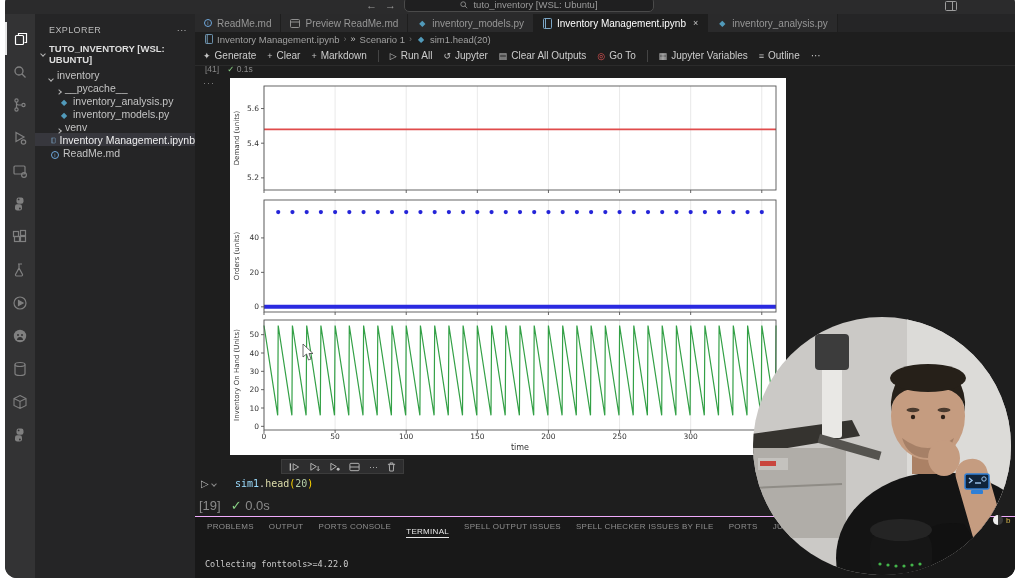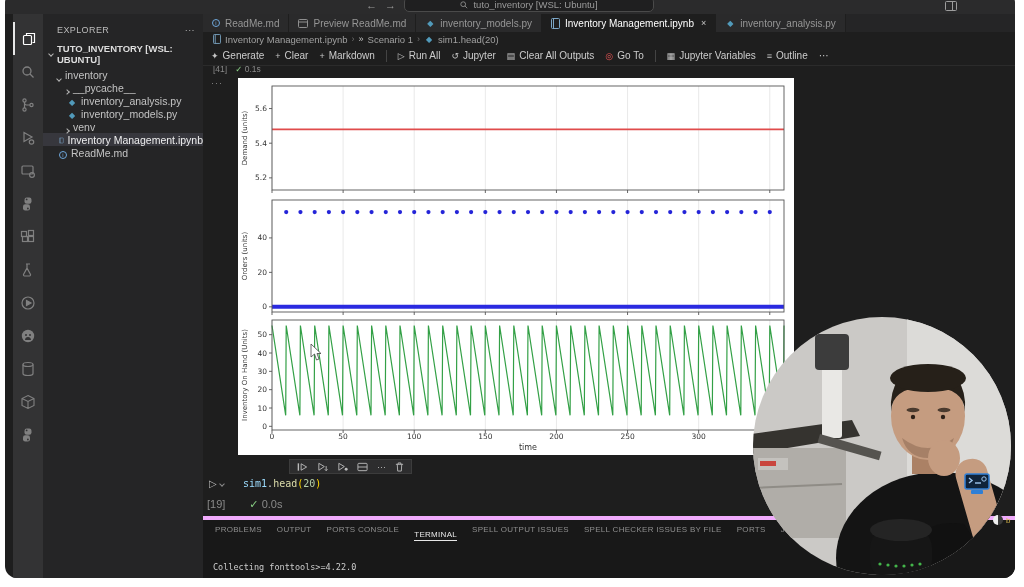--- a/index.html
+++ b/index.html
@@ -10,21 +10,21 @@
 
   
   .titlebar { position:absolute; left:0; top:0; width:100%; height:22px; background:#2b2b2c;
     display:flex; align-items:flex-end; justify-content:center; gap:8px; padding-bottom:2px; }
   .nav-arrow { color:#9d9d9d; font-size:11px; line-height:14px; cursor:default; }
   .search-pill { width:250px; height:15px; background:#1f1f20; border:1px solid #4a4a4a; border-radius:5px;
     display:flex; align-items:center; justify-content:center; gap:5px; color:#9a9a9a; font-size:9.5px; }
   .tb-right { position:absolute; right:58px; bottom:3px; }
 
   
-  .body-row { position:absolute; top:22px; left:0; right:0; bottom:0; display:flex;padding-left:8px; }
+  .body-row { position:absolute; top:22px; left:0; right:0; bottom:0; display:flex; }
   .activitybar { width:30px; background:#333334; position:relative; flex:none; }
   .ab-item { width:30px; height:33px; display:flex; align-items:center; justify-content:center; opacity:.75; }
   .ab-item.active { opacity:1; border-left:2px solid #e7e7e7; }
   .sidebar { width:160px; background:#252526; flex:none; font-size:10.5px; color:#c3c3c3; }
   .sb-header { height:24px; display:flex; align-items:center; justify-content:space-between;
     padding:8px 8px 0 14px; font-size:9px; letter-spacing:.4px; color:#bbbbbb; }
   .ws-row { display:flex; align-items:center; gap:4px; padding:5px 4px 3px 6px; font-weight:bold;
     font-size:9.5px; color:#dddddd; }
   .tree-row { height:13px; display:flex; align-items:flex-end; gap:4px; color:#c3c3c3; white-space:nowrap; }
   .tree-row.sel { background:#37373d; color:#eeeeee; }
@@ -60,24 +60,24 @@
     display:flex; gap:8px; }
   .exec-top .ok, .exec-bot .ok { color:#89d185; }
   .gutter-more { position:absolute; left:8px; top:12px; color:#8a8a8a; font-size:9px; letter-spacing:1px; }
   .figure { position:absolute; left:35px; top:12px; width:556px; height:377px; background:#ffffff; }
 
   .code-cell { position:absolute; left:0px; top:400px; width:590px; height:48px; }
   .cell-toolbar { position:absolute; left:86px; top:-7px; height:15px; display:flex; align-items:center;
     gap:9px; background:#2d2d2e; border:1px solid #3c3c3c; padding:0 7px; }
   .run-col { position:absolute; left:6px; top:12px; color:#b8b8b8; font-size:10px; display:flex; gap:3px; align-items:center; }
   .code-line { position:absolute; left:40px; top:12px; font-family:"DejaVu Sans Mono", monospace; font-size:10px; }
-  .exec-bot { position:absolute; left:4px; top:32px; font-size:11px; color:#8a8a8a; display:flex; gap:24px; }
+  .exec-bot { position:absolute; left:4px; top:32px; font-size:13px; color:#8a8a8a; display:flex; gap:10px; }
 
   
-  .panel { height:62px; flex:none; border-top:4px solid #f0abfc; position:relative; background:#181818; }
+  .panel { height:62px; flex:none; border-top:1px solid #f0abfc; position:relative; background:#181818; }
   .panel-tabs { height:18px; display:flex; align-items:center; gap:15px; padding-left:12px;
     font-size:8px; letter-spacing:.3px; color:#8f8f8f; white-space:nowrap; }
   .panel-tabs .ptab.active { color:#e7e7e7; border-bottom:1px solid #e7e7e7; padding-bottom:1px;margin-top:12px; }
   .terminal { position:absolute; left:10px; top:21px; right:0; font-family:"DejaVu Sans Mono", monospace;
     font-size:8.5px; color:#cccccc; line-height:10.5px; white-space:pre; } .red { color:#cd5555; }
 
   
   .webcam { position:absolute; left:752px; top:316px; width:260px; height:260px; z-index:50; }
   .blue-icon { position:absolute; left:957px; top:480px; z-index:60; }
   .badge { position:absolute; left:988px; top:523px; z-index:60; display:flex; align-items:center; gap:3px;

